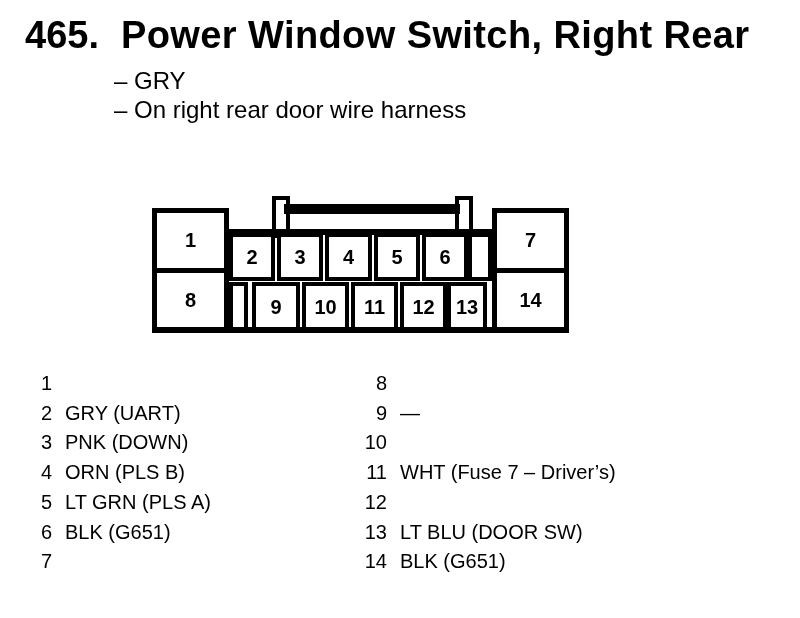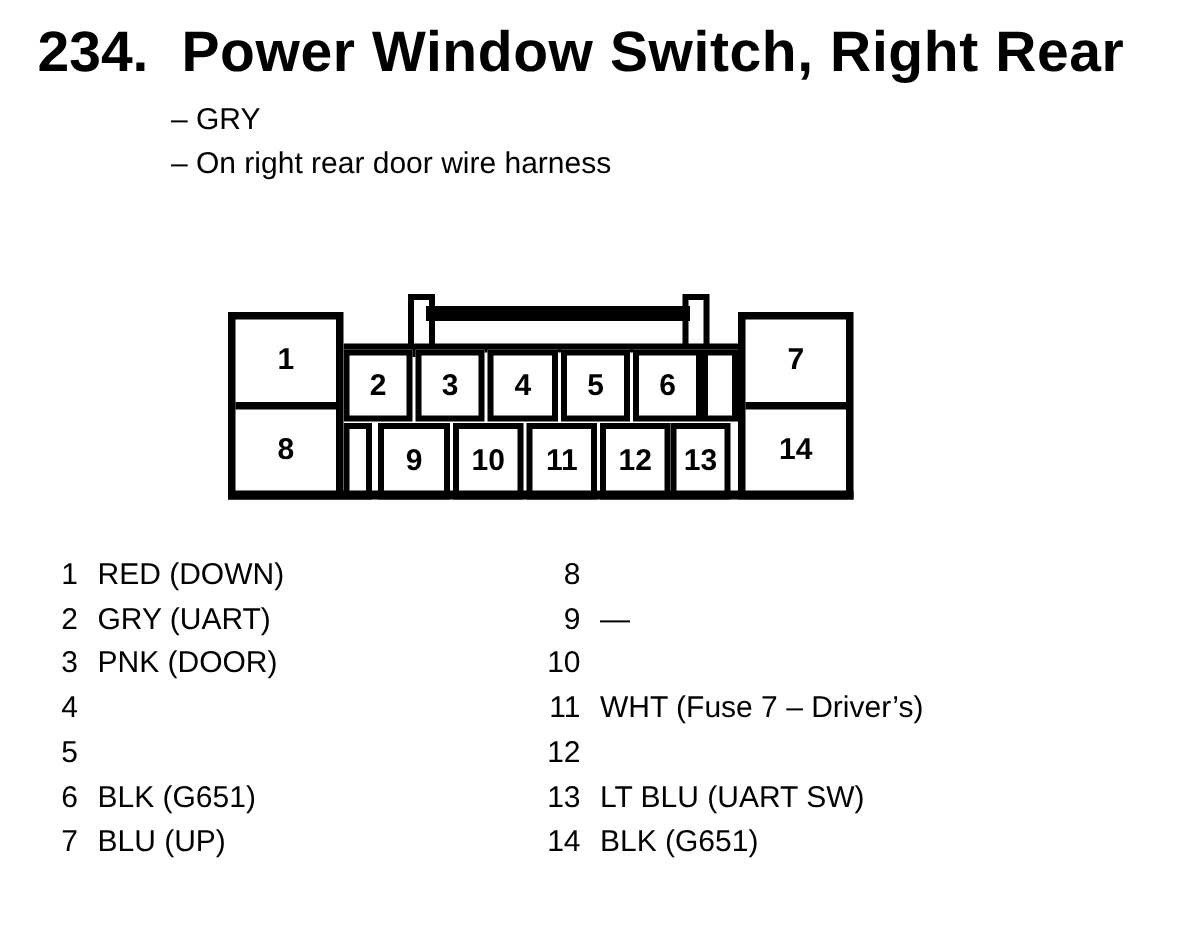--- a/index.html
+++ b/index.html
@@ -5,21 +5,21 @@
   html, body { margin:0; padding:0; }
   body { background:#ffffff; font-family:"Liberation Sans", sans-serif; color:#000; }
   .page {
     position:relative; width:800px; height:618px; background:#fff; overflow:hidden;
   }
 
   
   .title { position:absolute; left:25px; top:15px; font-weight:bold;
            font-size:38px; line-height:40px; letter-spacing:0.4px; white-space:nowrap; }
   .title-num { display:inline-block; width:96px; letter-spacing:0; }
-  .bullets { position:absolute; left:114px; top:66px; font-size:20px; line-height:29px; }
+  .bullets { position:absolute; left:114px; top:66px; font-size:24px; line-height:29px; }
 
   
   .connector { position:absolute; left:0; top:0; width:800px; height:360px; }
   .post { position:absolute; top:196px; width:18px; height:42px;
           border:4px solid #000; background:#fff; box-sizing:border-box; }
   .post-l { left:272px; }
   .post-r { left:455px; }
   .latch-bar { position:absolute; left:284px; top:204px; width:176px; height:10px; background:#000; }
   .topline { position:absolute; left:229px; top:229px; width:263px; height:6px; background:#000; }
   .botline { position:absolute; left:152px; top:327px; width:417px; height:6px; background:#000; }
@@ -59,21 +59,21 @@
   .lnum { text-align:right; margin-right:13px; }
   .legend-left  .lnum { width:22px; }
   .legend-right .lnum { width:24px; }
 </style>
 </head>
 <body>
 
 <div class="page">
 
   <div class="title">
-    <span class="title-num">234.</span><span>Power Window Switch, Right Rear</span>
+    <span class="title-num">465.</span><span>Power Window Switch, Right Rear</span>
   </div>
 
   <div class="bullets">
     <div>– GRY</div>
     <div>– On right rear door wire harness</div>
   </div>
 
   <div class="connector">
     <div class="post post-l"></div>
     <div class="post post-r"></div>
@@ -103,43 +103,43 @@
       <div class="half first">7</div>
       <div class="half">14</div>
     </div>
 
     <div class="botline"></div>
   </div>
 
   <div class="legend legend-left">
     <div class="legend-row">
       <span class="lnum">1</span>
-      <span>RED (DOWN)</span>
     </div>
     <div class="legend-row">
       <span class="lnum">2</span>
       <span>GRY (UART)</span>
     </div>
     <div class="legend-row">
       <span class="lnum">3</span>
-      <span>PNK (DOOR)</span>
+      <span>PNK (DOWN)</span>
     </div>
     <div class="legend-row">
       <span class="lnum">4</span>
+      <span>ORN (PLS B)</span>
     </div>
     <div class="legend-row">
       <span class="lnum">5</span>
+      <span>LT GRN (PLS A)</span>
     </div>
     <div class="legend-row">
       <span class="lnum">6</span>
       <span>BLK (G651)</span>
     </div>
     <div class="legend-row">
       <span class="lnum">7</span>
-      <span>BLU (UP)</span>
     </div>
   </div>
 
   <div class="legend legend-right">
     <div class="legend-row">
       <span class="lnum">8</span>
     </div>
     <div class="legend-row">
       <span class="lnum">9</span>
       <span>—</span>
@@ -149,21 +149,21 @@
     </div>
     <div class="legend-row">
       <span class="lnum">11</span>
       <span>WHT (Fuse 7 – Driver’s)</span>
     </div>
     <div class="legend-row">
       <span class="lnum">12</span>
     </div>
     <div class="legend-row">
       <span class="lnum">13</span>
-      <span>LT BLU (UART SW)</span>
+      <span>LT BLU (DOOR SW)</span>
     </div>
     <div class="legend-row">
       <span class="lnum">14</span>
       <span>BLK (G651)</span>
     </div>
   </div>
 
 </div>
 
 </body></html>

